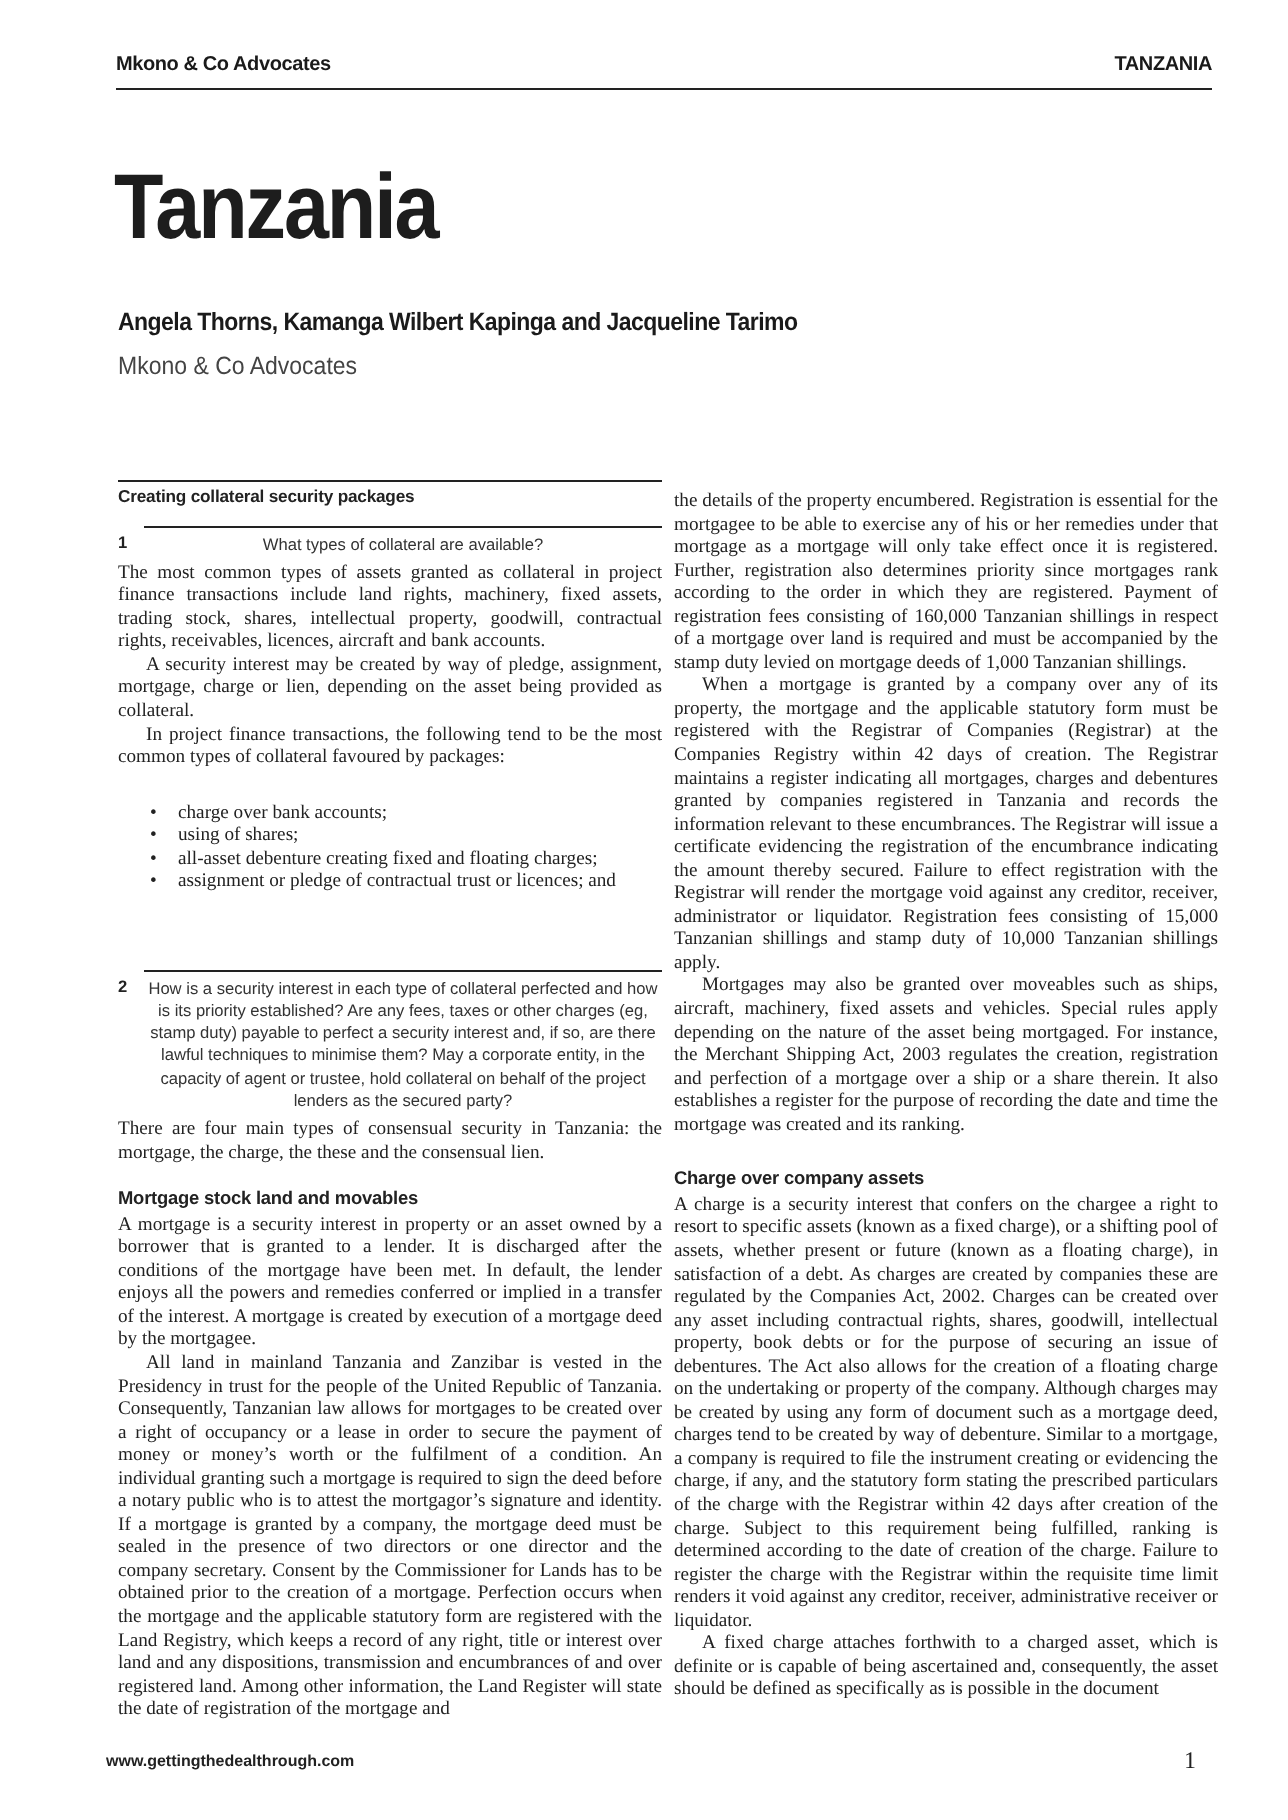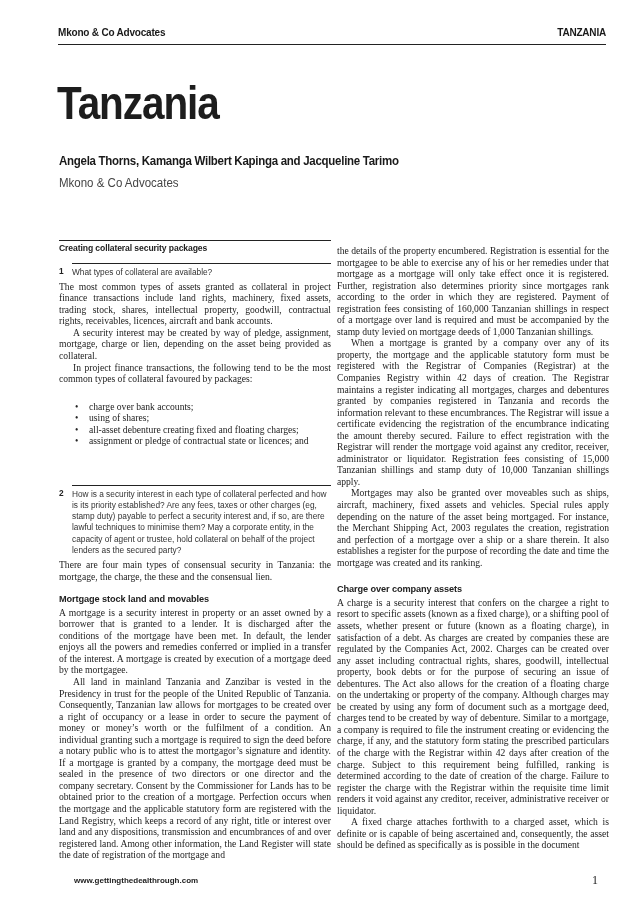--- a/index.html
+++ b/index.html
@@ -12,28 +12,28 @@
   .firm { position: absolute; left: 59px; top: 176px; font-family: "Liberation Sans", sans-serif; font-size: 12.5px; color: #444; transform: scaleX(0.92); transform-origin: left top; white-space: nowrap; }
 
   .col { position: absolute; top: 240px; width: 272px; font-family: "Liberation Serif", serif; font-size: 9.6px; line-height: 11.55px; color: #222; }
   .col-left { left: 59px; }
   .col-right { left: 337px; top: 245px; }
   .col p { margin: 0; text-align: justify; hyphens: auto; }
   .col p.indent { text-indent: 14px; }
   .section-head { font-family: "Liberation Sans", sans-serif; font-weight: bold; font-size: 8.6px; border-top: 1px solid #222; padding-top: 2px; margin: 0 0 8px 0; letter-spacing: -0.1px; }
   .question { display: flex; font-family: "Liberation Sans", sans-serif; font-size: 8.3px; line-height: 11.2px; color: #333; margin: 0 0 3px 0; }
   .q-num { width: 13px; flex: none; font-weight: bold; color: #222; padding-top: 3px; }
-  .q-text { flex: 1; border-top: 1px solid #222; padding-top: 3px; }
+  .q-text { flex: 1; border-top: 1px solid #222; padding-top: 3px; text-align: center; }
   .bullets { list-style: none; margin: 16px; padding: 0; }
   .bullets li { position: relative; padding-left: 14px; }
   .bullets li::before { content: "\2022"; position: absolute; left: 0; top: 0; }
   .subhead { font-family: "Liberation Sans", sans-serif; font-weight: bold; font-size: 9.2px; margin: 12px 0 1px 0; letter-spacing: -0.1px; }
   .gap { height: 14px; }
 
-  .footer-url { position: absolute; left: 74px; top: 876px; font-family: "Liberation Sans", sans-serif; font-weight: bold; font-size: 8px; color: #222; }
+  .footer-url { position: absolute; left: 53px; top: 876px; font-family: "Liberation Sans", sans-serif; font-weight: bold; font-size: 8px; color: #222; }
   .page-num { position: absolute; left: 592px; top: 873px; font-family: "Liberation Serif", serif; font-size: 12px; color: #222; }
 </style>
 </head>
 <body>
 
 <div class="running-header">
   <span class="rh-left">Mkono &amp; Co Advocates</span>
   <span class="rh-right">TANZANIA</span>
 </div>
 
@@ -48,21 +48,21 @@
     <span class="q-num">1</span>
     <span class="q-text">What types of collateral are available?</span>
   </div>
   <p>The most common types of assets granted as collateral in project finance transactions include land rights, machinery, fixed assets, trading stock, shares, intellectual property, goodwill, contractual rights, receivables, licences, aircraft and bank accounts.</p>
   <p class="indent">A security interest may be created by way of pledge, assignment, mortgage, charge or lien, depending on the asset being provided as collateral.</p>
   <p class="indent">In project finance transactions, the following tend to be the most common types of collateral favoured by packages:</p>
   <ul class="bullets">
     <li>charge over bank accounts;</li>
     <li>using of shares;</li>
     <li>all-asset debenture creating fixed and floating charges;</li>
-    <li>assignment or pledge of contractual state or licences; and</li>
+    <li>assignment or pledge of contractual trust or licences; and</li>
   </ul>
 
   <div class="gap"></div>
   <div class="gap" style="height:8px"></div>
 
   <div class="question">
     <span class="q-num">2</span>
     <span class="q-text">How is a security interest in each type of collateral perfected and how is its priority established? Are any fees, taxes or other charges (eg, stamp duty) payable to perfect a security interest and, if so, are there lawful techniques to minimise them? May a corporate entity, in the capacity of agent or trustee, hold collateral on behalf of the project lenders as the secured party?</span>
   </div>
   <p>There are four main types of consensual security in Tanzania: the mortgage, the charge, the these and the consensual lien.</p>

